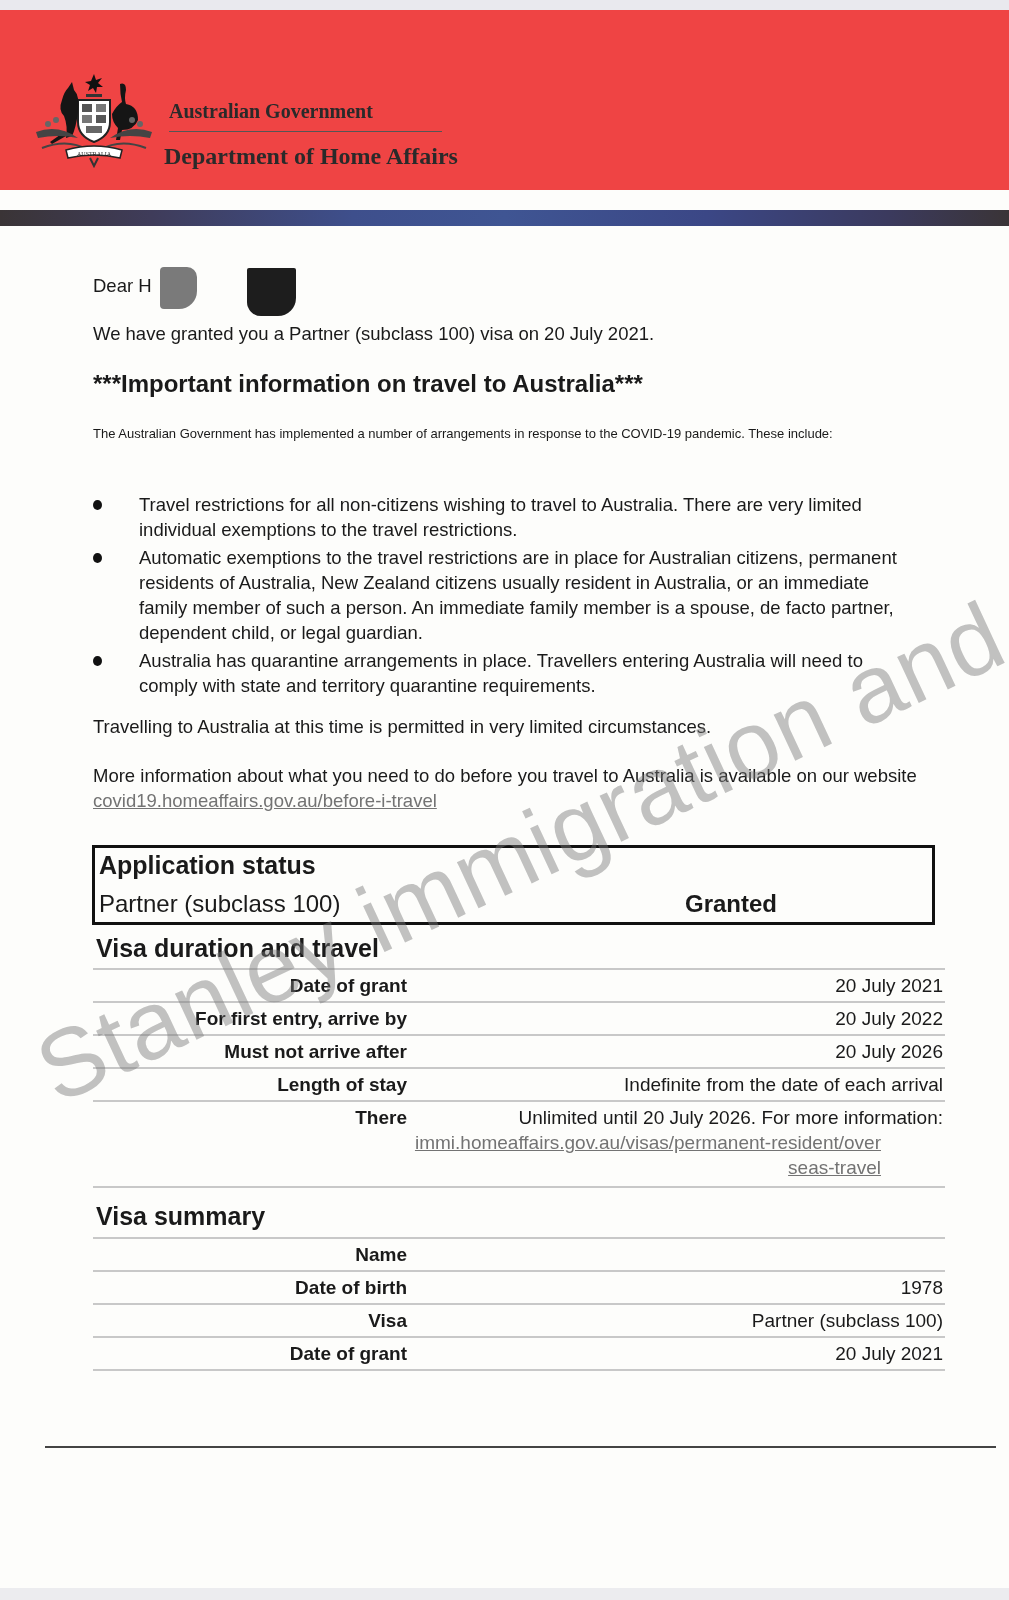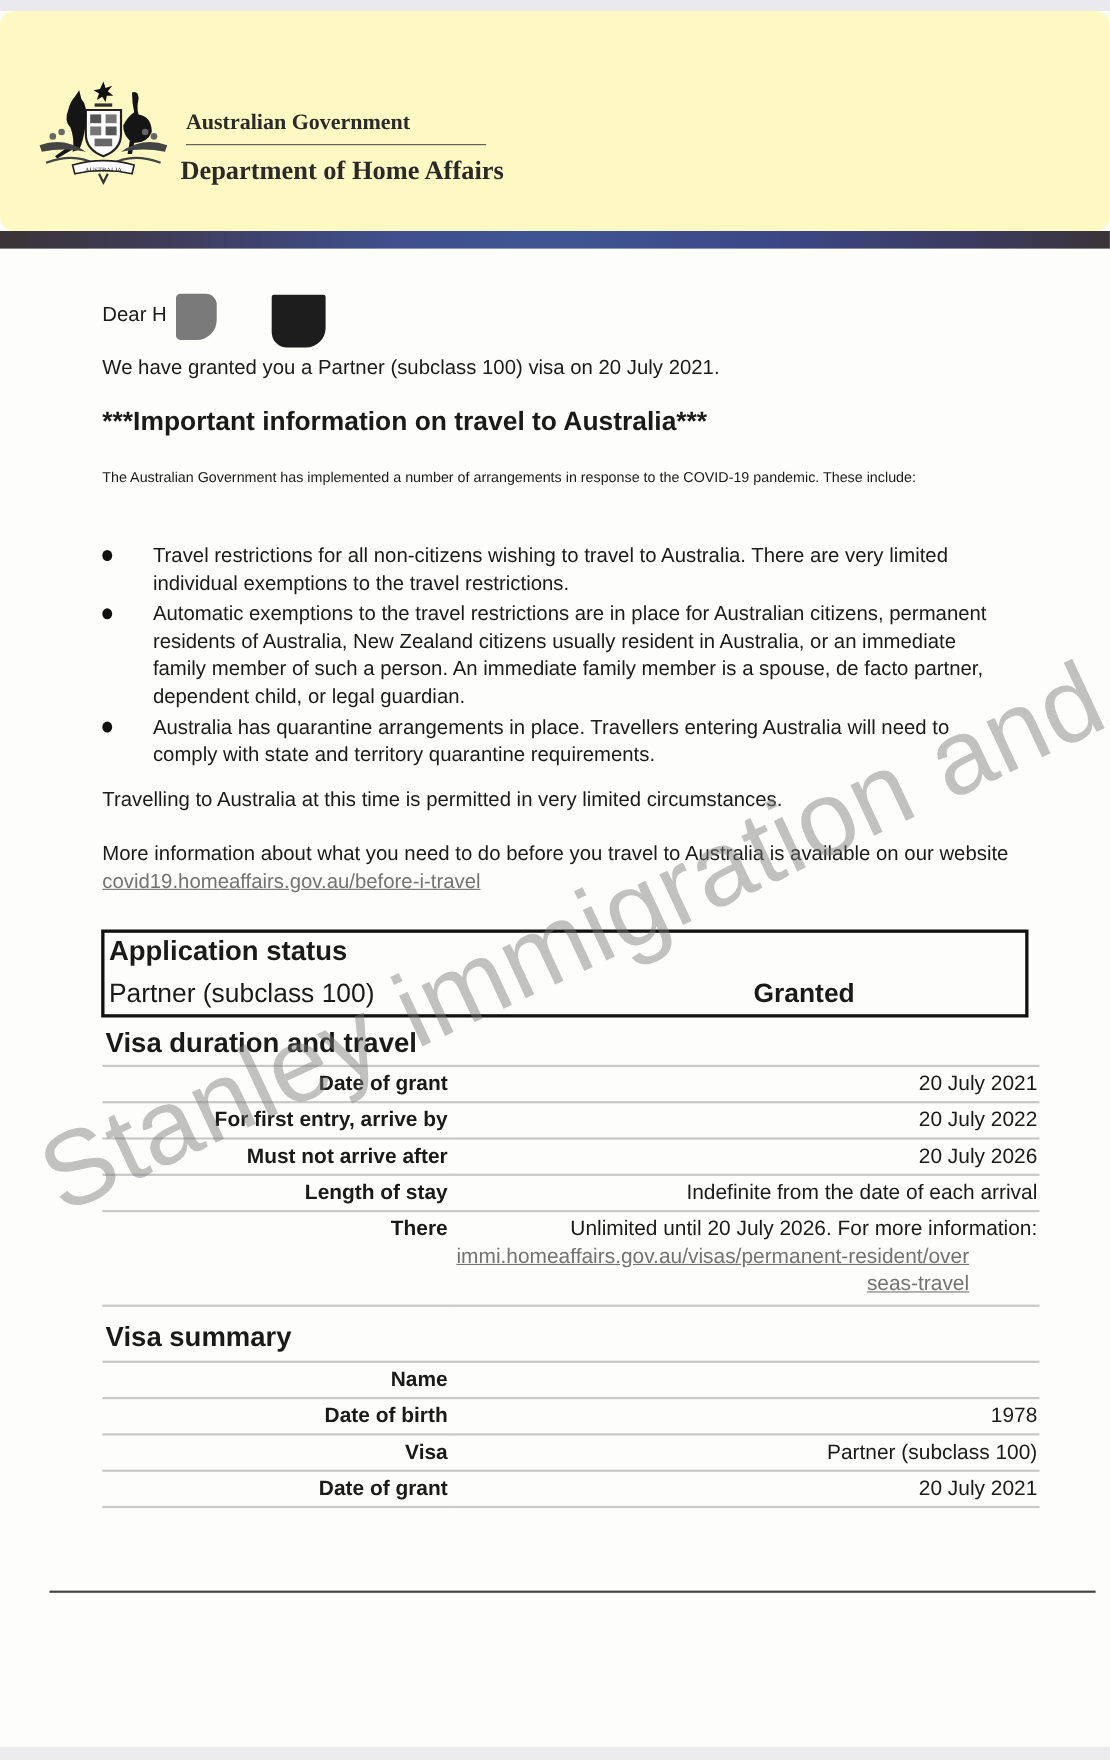--- a/index.html
+++ b/index.html
@@ -6,21 +6,21 @@
   body {
     width: 1009px; height: 1600px; position: relative; overflow: hidden;
     background: #fdfdfb;
     font-family: "Liberation Sans", "DejaVu Sans", sans-serif;
     color: #1a1a1a;
   }
   .top-strip { position: absolute; left: 0; top: 0; width: 1009px; height: 10px; background: #e9e9ee; }
   .bottom-strip { position: absolute; left: 0; top: 1588px; width: 1009px; height: 12px; background: #ececef; }
 
   
-  .header { position: absolute; left: 0; top: 10px; width: 1009px; height: 200px; background: #fef9c3; border-radius: 13px; }
+  .header { position: absolute; left: 0; top: 10px; width: 1009px; height: 180px; background: #ef4444; }
   .crest { position: absolute; left: 28px; top: 62px; width: 132px; height: 96px; }
   .gov-name {
     position: absolute; left: 169px; top: 90px;
     font-family: "Liberation Serif", "DejaVu Serif", serif; font-weight: bold; font-size: 20px; color: #2a2a2a;
   }
   .gov-rule { position: absolute; left: 169px; top: 121px; width: 273px; height: 1px; background: #555; }
   .dept-name {
     position: absolute; left: 164px; top: 133px;
     font-family: "Liberation Serif", "DejaVu Serif", serif; font-weight: bold; font-size: 24px; color: #2a2a2a;
   }

